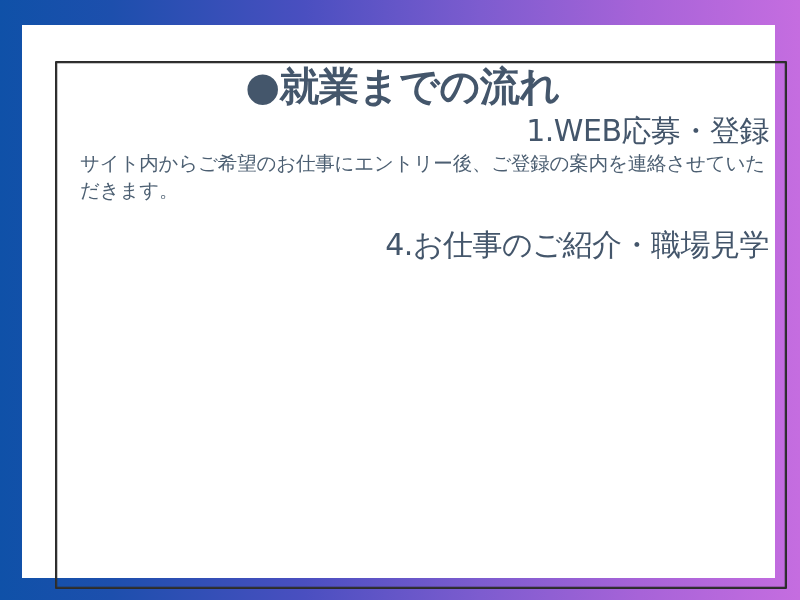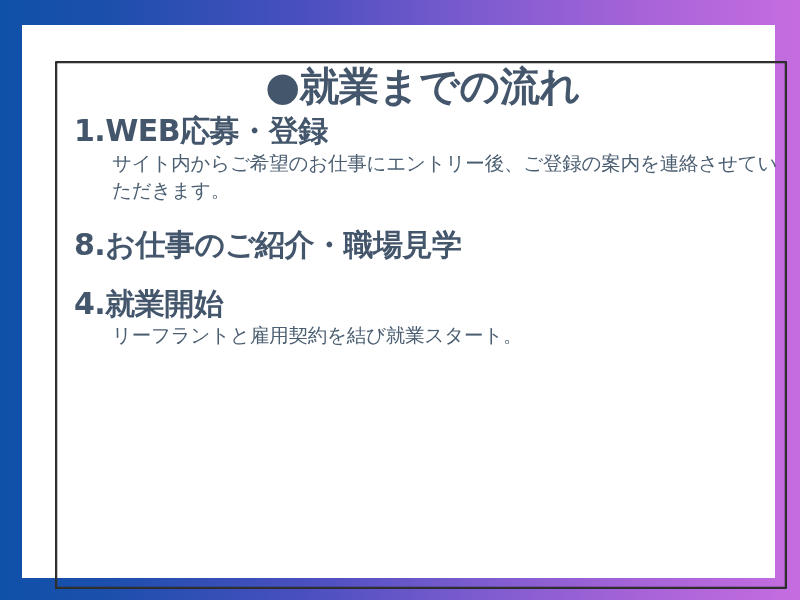--- a/index.html
+++ b/index.html
@@ -51,21 +51,21 @@
     top: -1px;
     right: -1px;
     bottom: -1px;
     border: 1px solid rgba(60,60,60,0.35);
     border-radius: 2px;
     pointer-events: none;
   }
 
   #content {
     position: absolute;
-    left: 52px;
+    left: 32px;
     top: 40px;
     width: 715px;
     height: 520px;
     box-sizing: border-box;
   }
 
   #doc-title {
     color: #44566b;
     font-weight: bold;
     font-size: 40px;
@@ -77,33 +77,34 @@
   }
 
   .step {
     margin: 0 0 5px 0;
   }
 
   .step-heading {
     color: #44566b;
     font-size: 30px;
     line-height: 1.22;
-    font-weight: 700;
+    font-weight: 400;
     letter-spacing: -0.5px;
     margin: 0;
     white-space: nowrap;
+    text-align: right;
   }
 
   .step-body {
     color: #4c5f72;
     font-size: 19.5px;
     line-height: 1.42;
     font-weight: 400;
     letter-spacing: -0.2px;
-    margin: 0 0 0 38px;
+    margin: 0 0 0 26px;
     max-width: 690px;
   }
 
   .step-1 { margin-top: 2px; }
   .step-2 { margin-top: 22px; }
   .step-3 { margin-top: 22px; }
   .step-4 { margin-top: 22px; }
 </style>
 </head>
 <body>
@@ -120,23 +121,19 @@
 
       <div class="step step-1">
         <div class="step-heading">1.WEB応募・登録</div>
         <div class="step-body">サイト内からご希望のお仕事にエントリー後、ご登録の案内を連絡させていただきます。</div>
       </div>
 
       <div class="step step-2">
       </div>
 
       <div class="step step-3">
-        <div class="step-heading">8.お仕事のご紹介・職場見学</div>
+        <div class="step-heading">4.お仕事のご紹介・職場見学</div>
       </div>
 
-      <div class="step step-4">
-        <div class="step-heading">4.就業開始</div>
-        <div class="step-body">リーフラントと雇用契約を結び就業スタート。</div>
-      </div>
 
     </div>
   </div>
 </div>
 
 </body></html>

